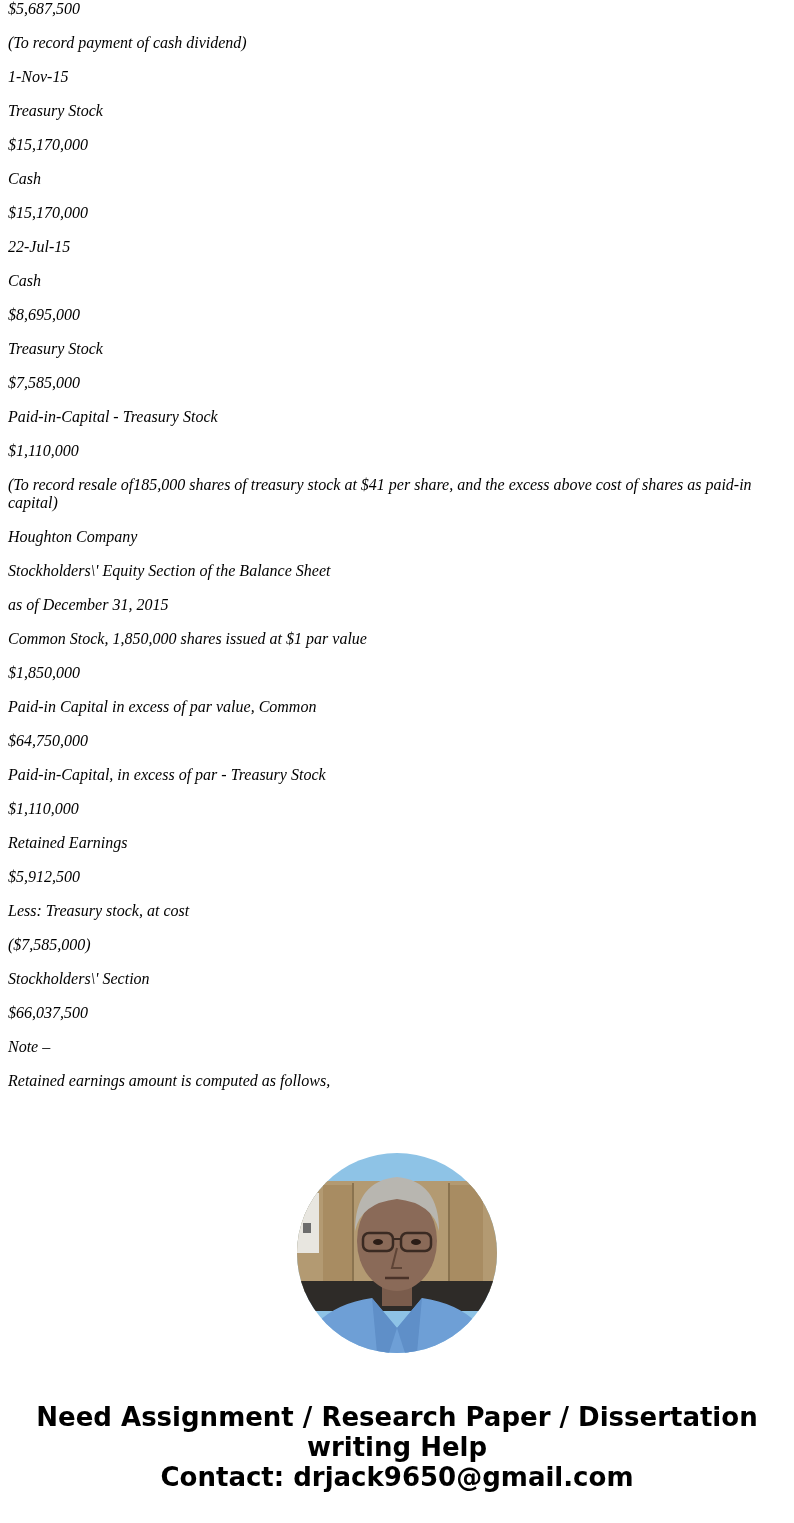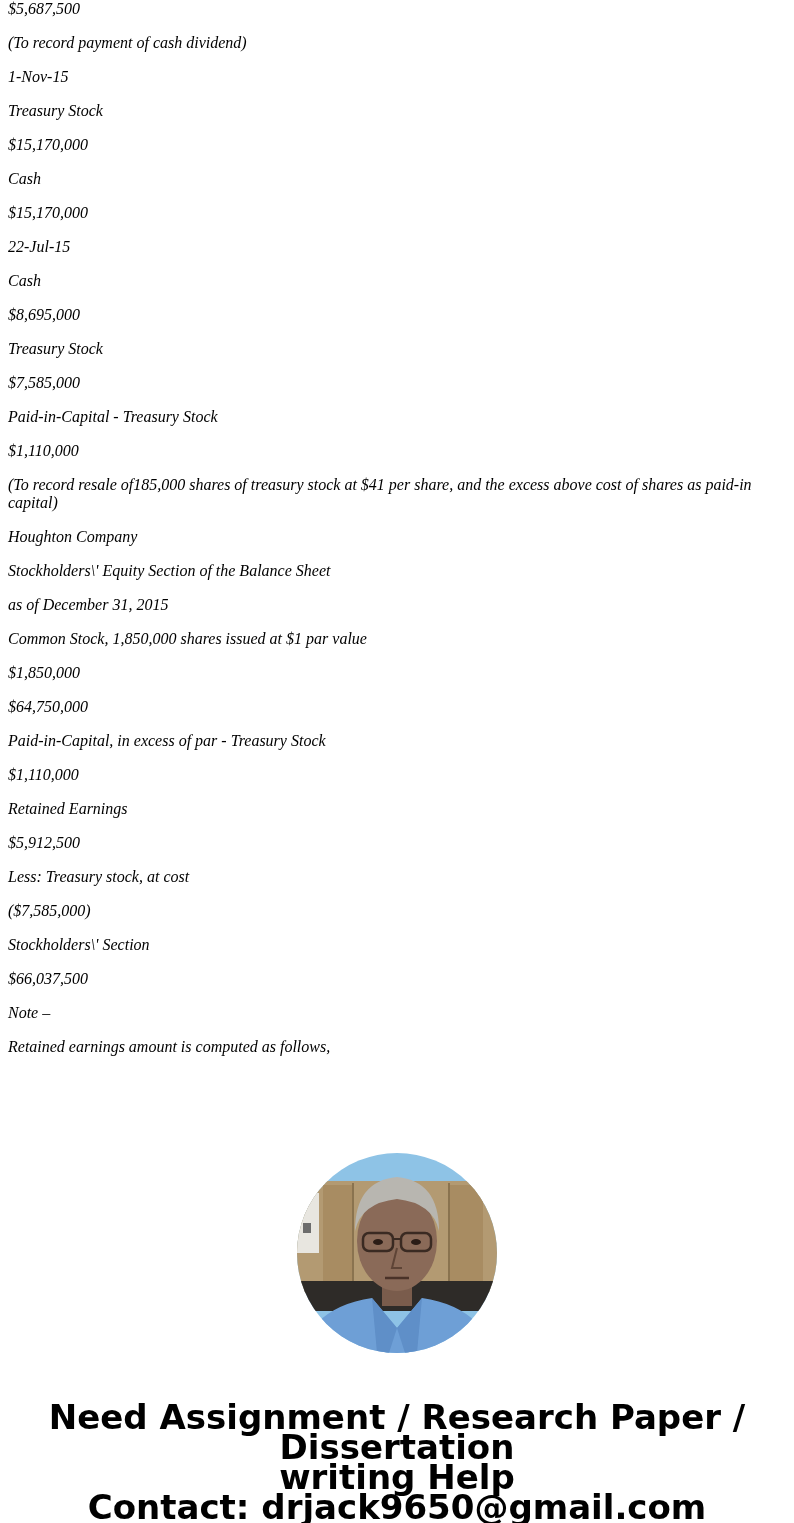--- a/index.html
+++ b/index.html
@@ -34,21 +34,21 @@
     }
     .avatar-wrap svg { display: block; }
     .footer-cta {
       position: absolute;
       left: 0;
       right: 0;
       top: 1402px;
       text-align: center;
       font-family: "DejaVu Sans", "Liberation Sans", sans-serif;
       font-weight: bold;
-      font-size: 34px;
+      font-size: 26px;
       line-height: 30px;
       color: #000000;
     }
     .footer-cta div { margin: 0; }
   </style>
 </head>
 <body>
 
 <div class="content">
   <p>$5,687,500</p>
@@ -64,20 +64,21 @@
   <p>Treasury Stock</p>
   <p>$7,585,000</p>
   <p>Paid-in-Capital - Treasury Stock</p>
   <p>$1,110,000</p>
   <p>(To record resale of185,000 shares of treasury stock at $41 per share, and the excess above cost of shares as paid-in capital)</p>
   <p>Houghton Company</p>
   <p>Stockholders\' Equity Section of the Balance Sheet</p>
   <p>as of December 31, 2015</p>
   <p>Common Stock, 1,850,000 shares issued at $1 par value</p>
   <p>$1,850,000</p>
+  <p>Paid-in Capital in excess of par value, Common</p>
   <p>$64,750,000</p>
   <p>Paid-in-Capital, in excess of par - Treasury Stock</p>
   <p>$1,110,000</p>
   <p>Retained Earnings</p>
   <p>$5,912,500</p>
   <p>Less: Treasury stock, at cost</p>
   <p>($7,585,000)</p>
   <p>Stockholders\' Section</p>
   <p>$66,037,500</p>
   <p>Note –</p>

